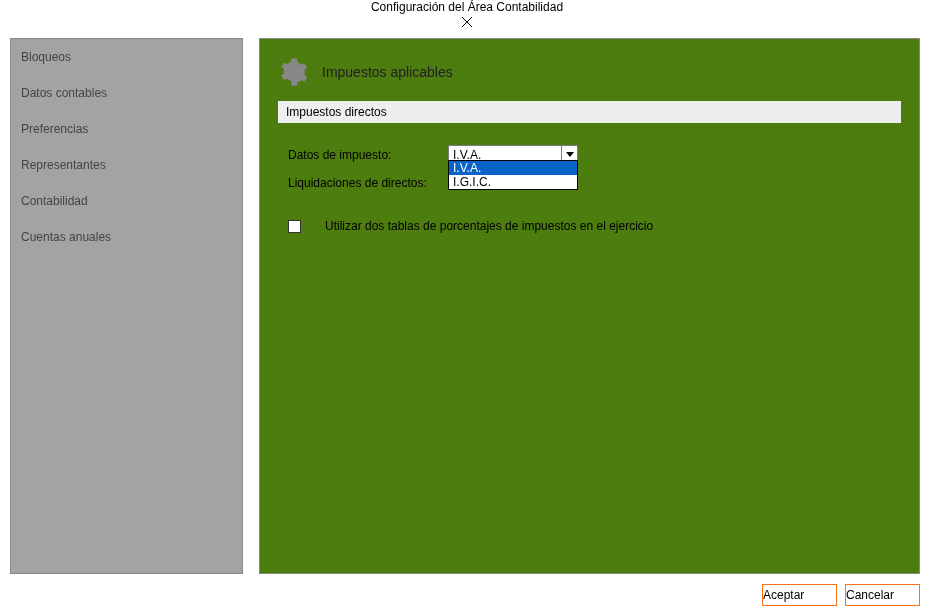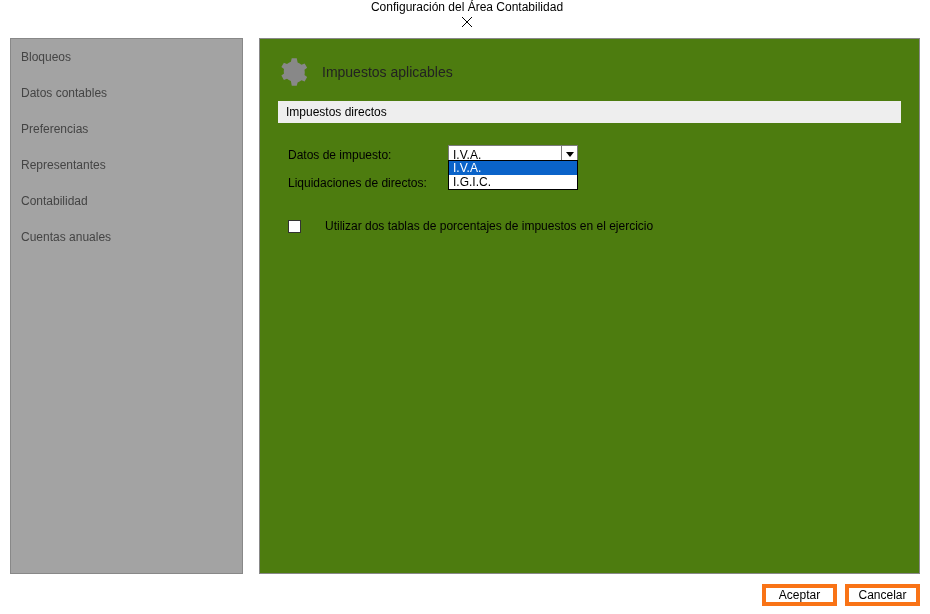--- a/index.html
+++ b/index.html
@@ -157,25 +157,25 @@
   .buttons {
     position: absolute;
     right: 10px;
     bottom: 8px;
     display: flex;
     gap: 8px;
   }
   .btn {
     width: 75px;
     height: 22px;
-    border: 4px solid #f97316;
-    background: #fff;
-    display: flex;
-    align-items: center;
-    justify-content: center;
+    border: 1px solid #f97316;
+    background: #fff;
+    display: flex;
+    align-items: center;
+    justify-content: flex-start;
     font-size: 12px;
     color: #000;
   }
 </style>
 </head>
 <body>
 
 <div class="titlebar">
   <div class="title">Configuración del Área Contabilidad</div>
   <div class="close">

